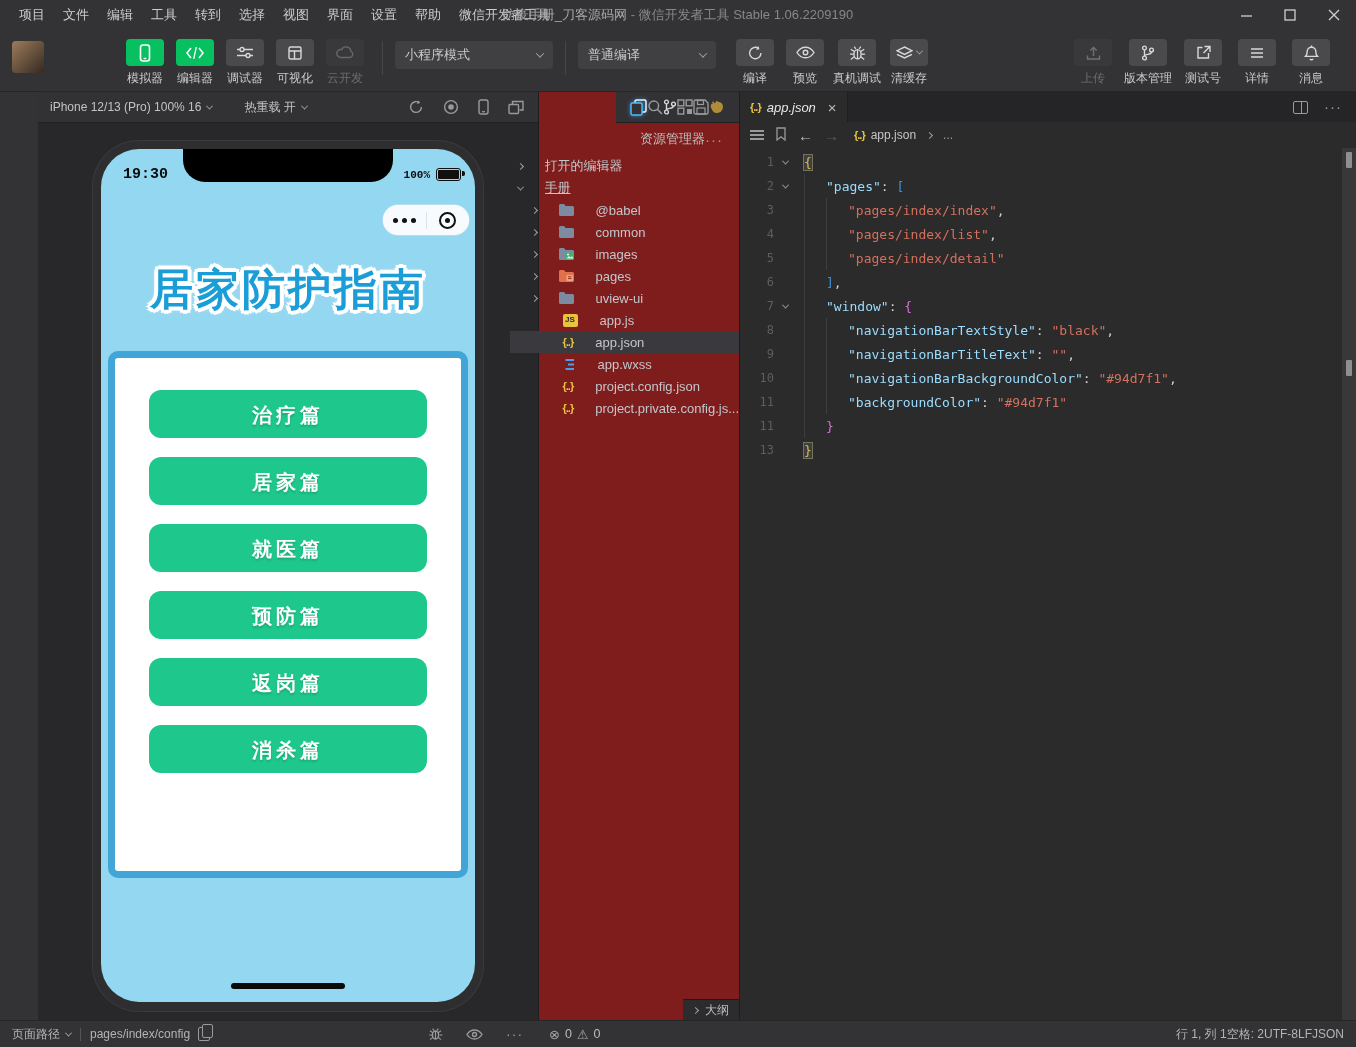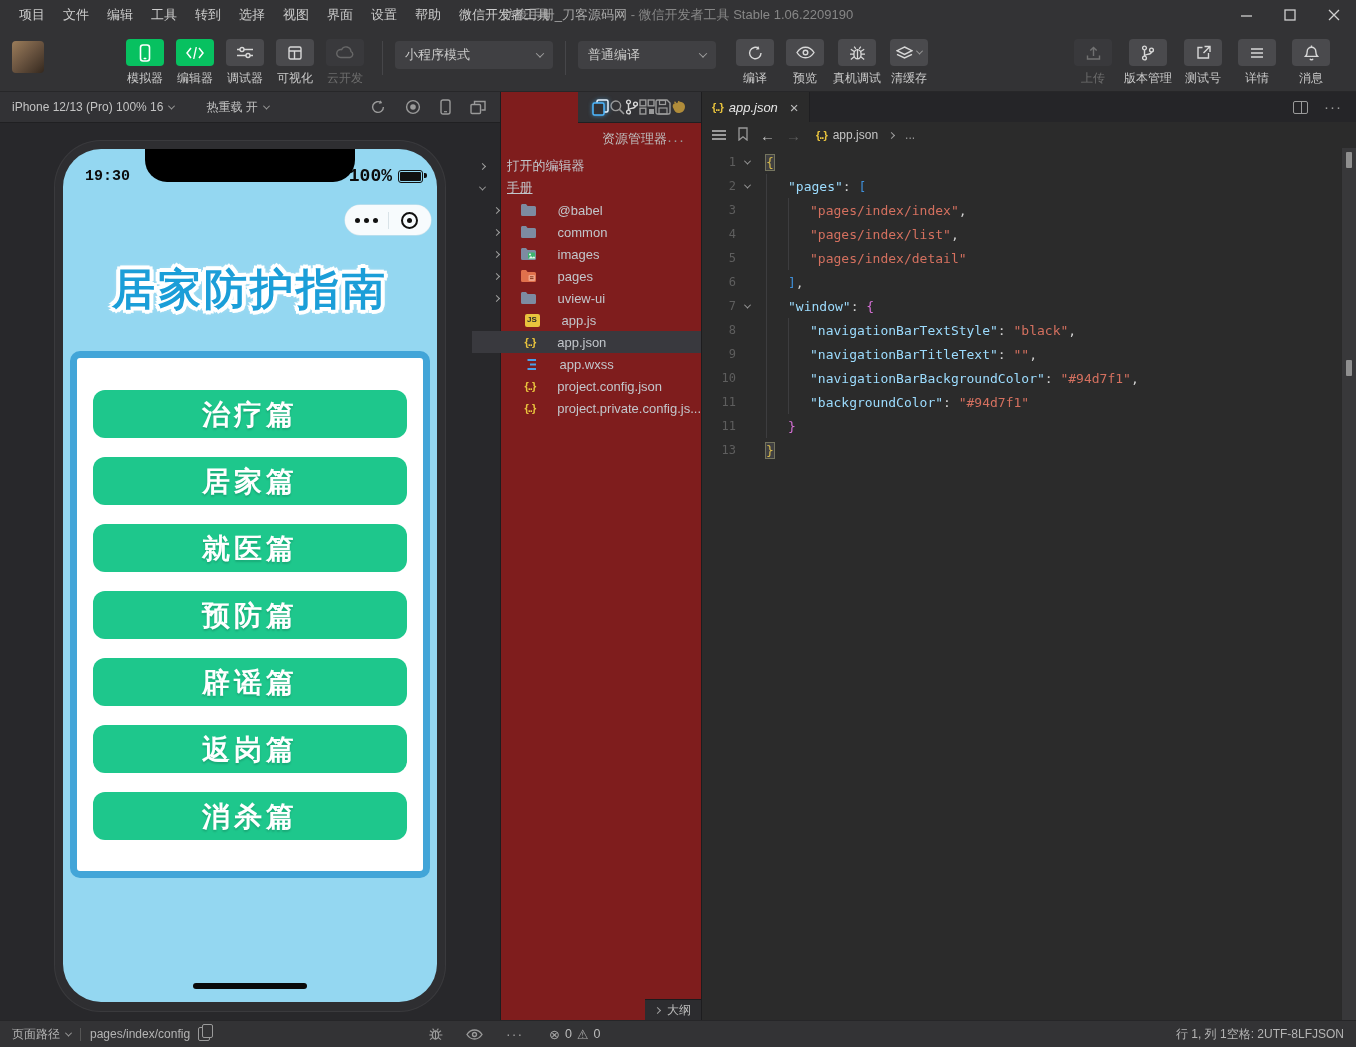--- a/index.html
+++ b/index.html
@@ -43,47 +43,47 @@
   
   .chev{display:inline-block;width:5px;height:5px;border-right:1.5px solid #9f9f9f;border-bottom:1.5px solid #9f9f9f;flex:none;}
   .chev.down{transform:rotate(45deg) translate(-1px,-1px);}
   .chev.right{transform:rotate(-45deg);}
   .chev.tiny{width:4px;height:4px;}
 
   
   .main{flex:1;display:flex;min-height:0;}
 
   
-  .simpane{width:500px;flex:none;background:#28282b;display:flex;flex-direction:column;border-right:1px solid #1d1d1f;}
+  .simpane{width:500px;flex:none;background:#28282b;display:flex;flex-direction:column;border-right:1px solid #1d1d1f;margin-left:38px;}
   .simbar{height:30px;flex:none;background:#323235;border-bottom:1px solid #202022;display:flex;align-items:center;padding:0 12px;color:#c3c3c3;font-size:12px;gap:6px;}
   .simsel{display:flex;align-items:center;gap:6px;cursor:default;white-space:nowrap;}
   .simsel + .simsel{margin-left:26px;}
   .simicons{margin-left:auto;display:flex;align-items:center;gap:19px;padding-right:2px;}
   .simbody{flex:1;position:relative;}
   .phone{position:absolute;left:55px;top:18px;width:390px;height:870px;background:#2e2e31;border-radius:46px;box-shadow:0 0 0 1px #3a3a3d;}
   .screen{position:absolute;left:8px;top:8px;right:8px;bottom:9px;border-radius:38px;background:#94d7f1;overflow:hidden;}
   .notch{position:absolute;left:50%;transform:translateX(-50%);top:0;width:210px;height:33px;background:#000;border-radius:0 0 22px 22px;}
   .pstatus{position:absolute;top:17px;left:0;right:0;display:flex;justify-content:space-between;align-items:center;padding:0 14px 0 22px;color:#0c0c0c;font-family:Liberation Mono, monospace;}
   .ptime{font-size:15px;font-weight:700;}
-  .pbat{display:flex;align-items:center;gap:6px;font-size:18px;font-weight:600;}
+  .pbat{display:flex;align-items:center;gap:6px;font-size:11px;font-weight:600;}
   .bat-icon{width:23px;height:11px;border:1.5px solid #101010;border-radius:3px;position:relative;display:inline-block;}
   .bat-icon::before{content:"";position:absolute;inset:1px;background:#101010;border-radius:1px;}
   .bat-icon::after{content:"";position:absolute;right:-4.5px;top:2px;width:2.5px;height:5px;background:#101010;border-radius:0 2px 2px 0;}
   .capsule{position:absolute;top:56px;right:6px;width:86px;height:30px;background:#f7fbfd;border-radius:16px;display:flex;align-items:center;box-shadow:0 0 0 0.5px #d8e6ec;}
   .dots{flex:1;display:flex;align-items:center;justify-content:center;gap:4px;}
   .dots i{width:5px;height:5px;border-radius:50%;background:#111;}
   .cdiv{width:1px;height:17px;background:#d9e3e8;}
   .target{flex:1;display:flex;align-items:center;justify-content:center;}
   .target i{width:13px;height:13px;border:2.5px solid #111;border-radius:50%;position:relative;display:block;}
   .target i::after{content:"";position:absolute;left:50%;top:50%;width:5px;height:5px;margin:-2.5px 0 0 -2.5px;border-radius:50%;background:#111;}
   .ptitle{position:absolute;top:112px;left:0;right:0;text-align:center;font-size:43px;font-weight:800;letter-spacing:3px;color:#1b9ed8;
     text-shadow:-3px -3px 0 #fff,3px -3px 0 #fff,-3px 3px 0 #fff,3px 3px 0 #fff,0 -4px 0 #fff,0 4px 0 #fff,-4px 0 0 #fff,4px 0 0 #fff,0 0 6px #fff;}
   .pcard{position:absolute;left:7px;top:202px;width:360px;height:527px;box-sizing:border-box;background:#fff;border:7px solid #42a5d8;border-radius:10px;padding-top:32px;}
-  .pbtn{display:block;width:314px;height:48px;margin:0 auto 19px auto;background:#1ec78c;border:none;border-radius:12px;color:#fff;
-    font-size:28px;font-weight:800;letter-spacing:4px;text-align:center;line-height:48px;font-family:inherit;cursor:pointer;
+  .pbtn{display:block;width:278px;height:48px;margin:0 auto 19px auto;background:#1ec78c;border:none;border-radius:12px;color:#fff;
+    font-size:20px;font-weight:800;letter-spacing:4px;text-align:center;line-height:48px;font-family:inherit;cursor:pointer;
     text-shadow:0 2px 2px rgba(0,0,0,.15);}
   .homebar{position:absolute;bottom:13px;left:50%;transform:translateX(-50%);width:114px;height:6px;border-radius:3px;background:#0a0a0a;}
 
   
   .explorer{width:200px;flex:none;background:#7f1d1d;display:flex;flex-direction:column;border-right:1px solid #1d1d1f;align-items:flex-end;}
   .actbar{height:30px;flex:none;background:#323235;border-bottom:1px solid #202022;display:flex;align-items:center;justify-content:space-between;padding:0 14px;}
   .exhead{height:32px;flex:none;display:flex;align-items:center;padding:0 16px;color:#bfbfbf;font-size:13px;}
   .exhead .more{margin-left:auto;color:#9a9a9a;font-size:15px;letter-spacing:1px;cursor:default;}
   .tree{flex:1;font-size:13px;color:#c2c6cb;overflow:hidden;}
   .trow{height:22px;display:flex;align-items:center;gap:22px;cursor:default;white-space:nowrap;}
@@ -418,21 +418,20 @@
                   <i></i>
                 </span>
             </div>
             <div class="ptitle">居家防护指南</div>
             <div class="pcard">
               <div id="phone-buttons">
                   <button class="pbtn">治疗篇</button>
                   <button class="pbtn">居家篇</button>
                   <button class="pbtn">就医篇</button>
                   <button class="pbtn">预防篇</button>
-                  <button class="pbtn">辟谣篇</button>
                   <button class="pbtn">返岗篇</button>
                   <button class="pbtn">消杀篇</button>
                 </div>
             </div>
             <div class="homebar"></div>
           </div>
         </div>
       </div>
     </div>
 

